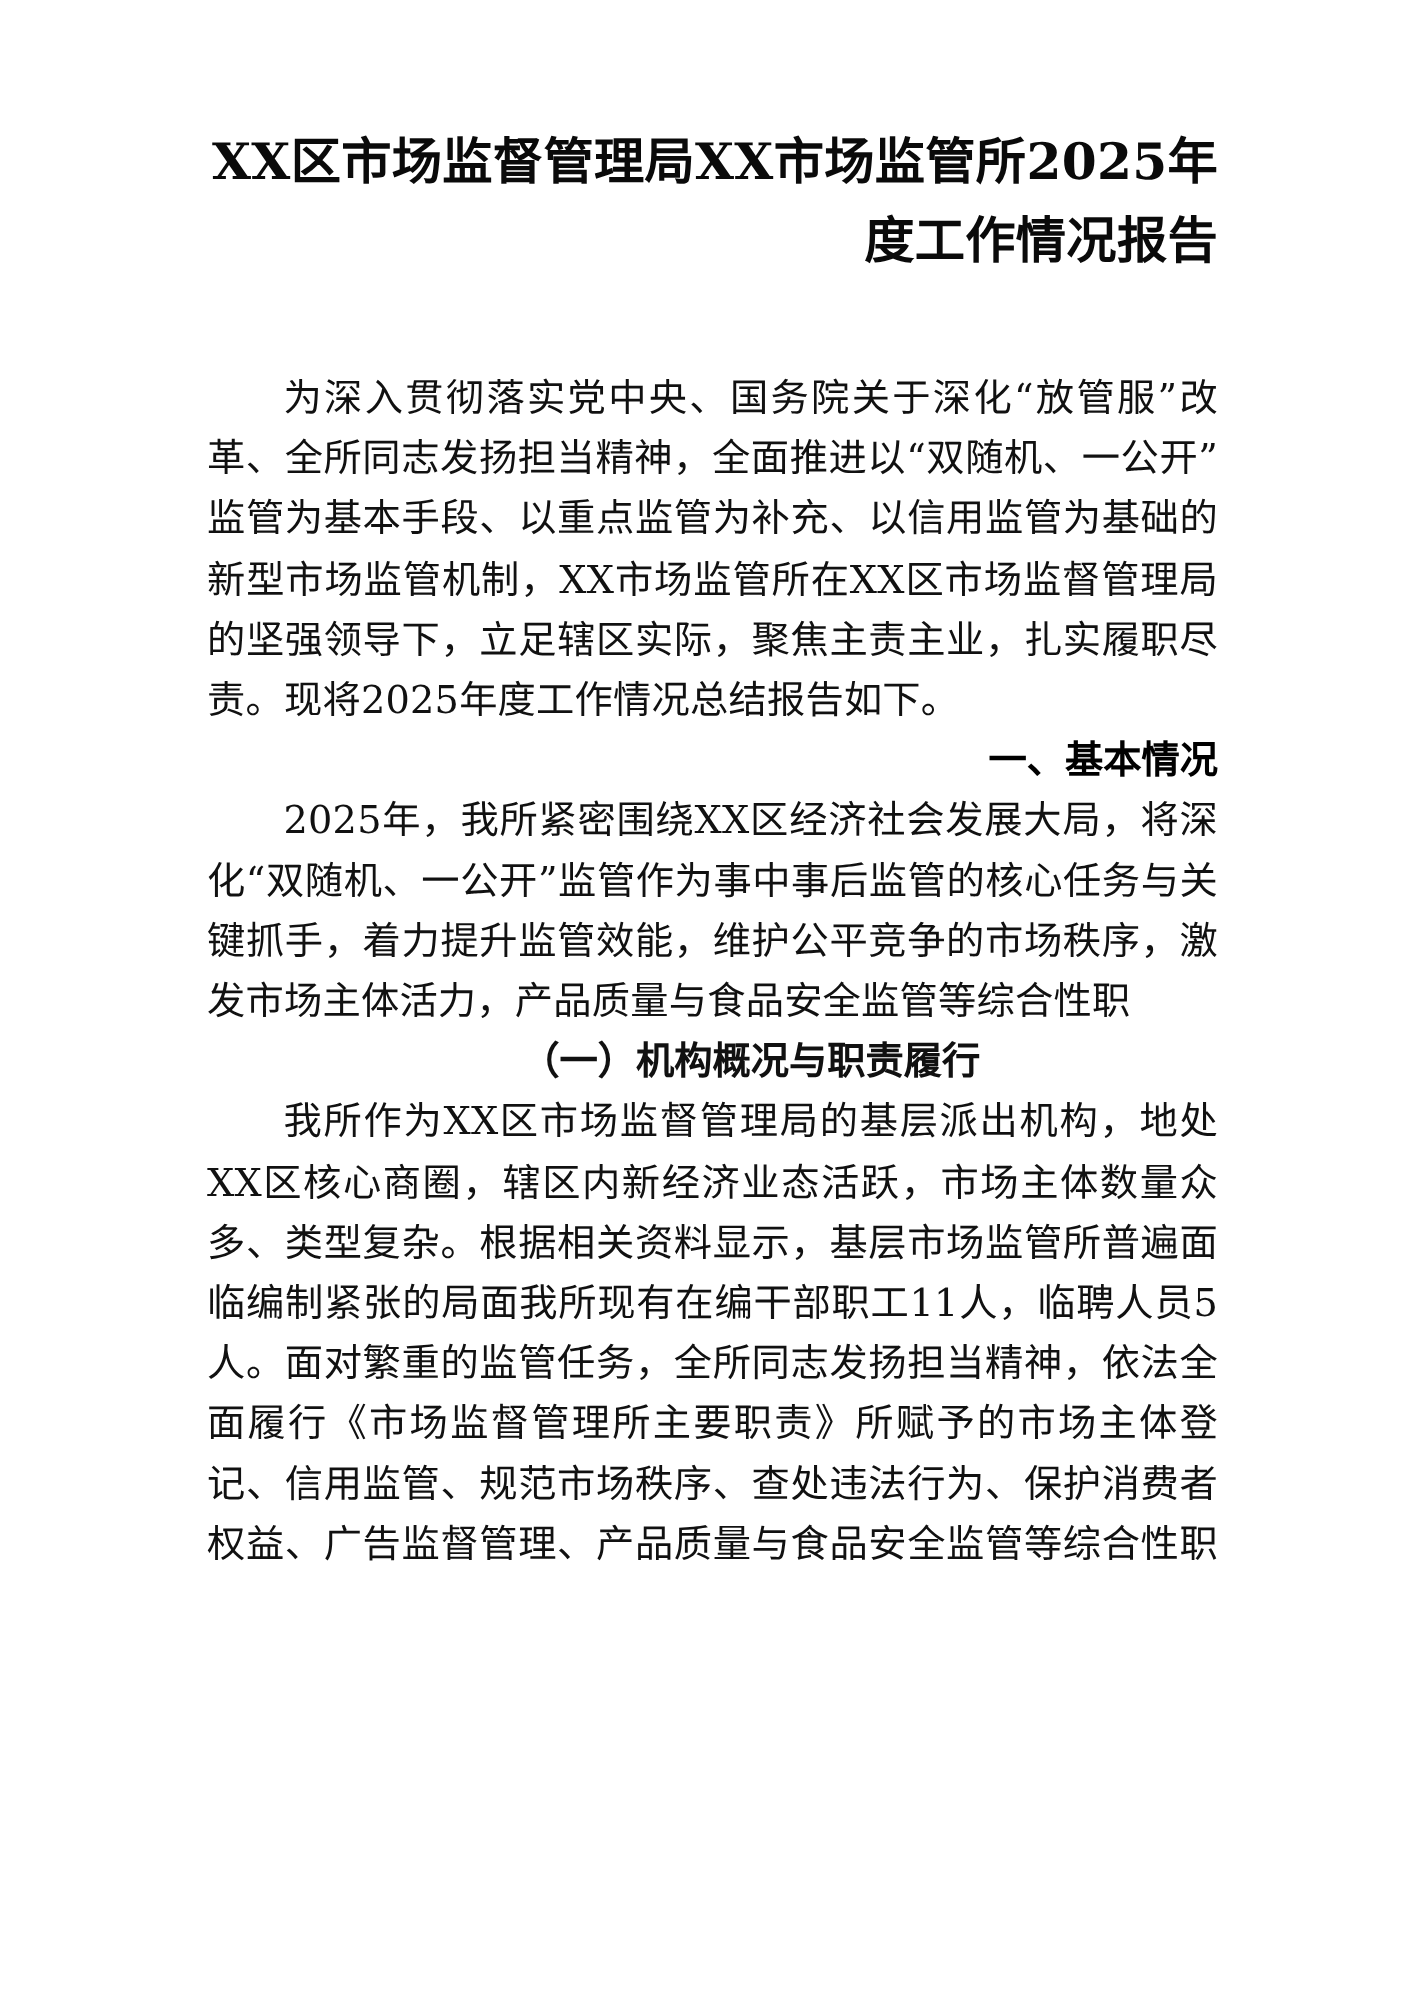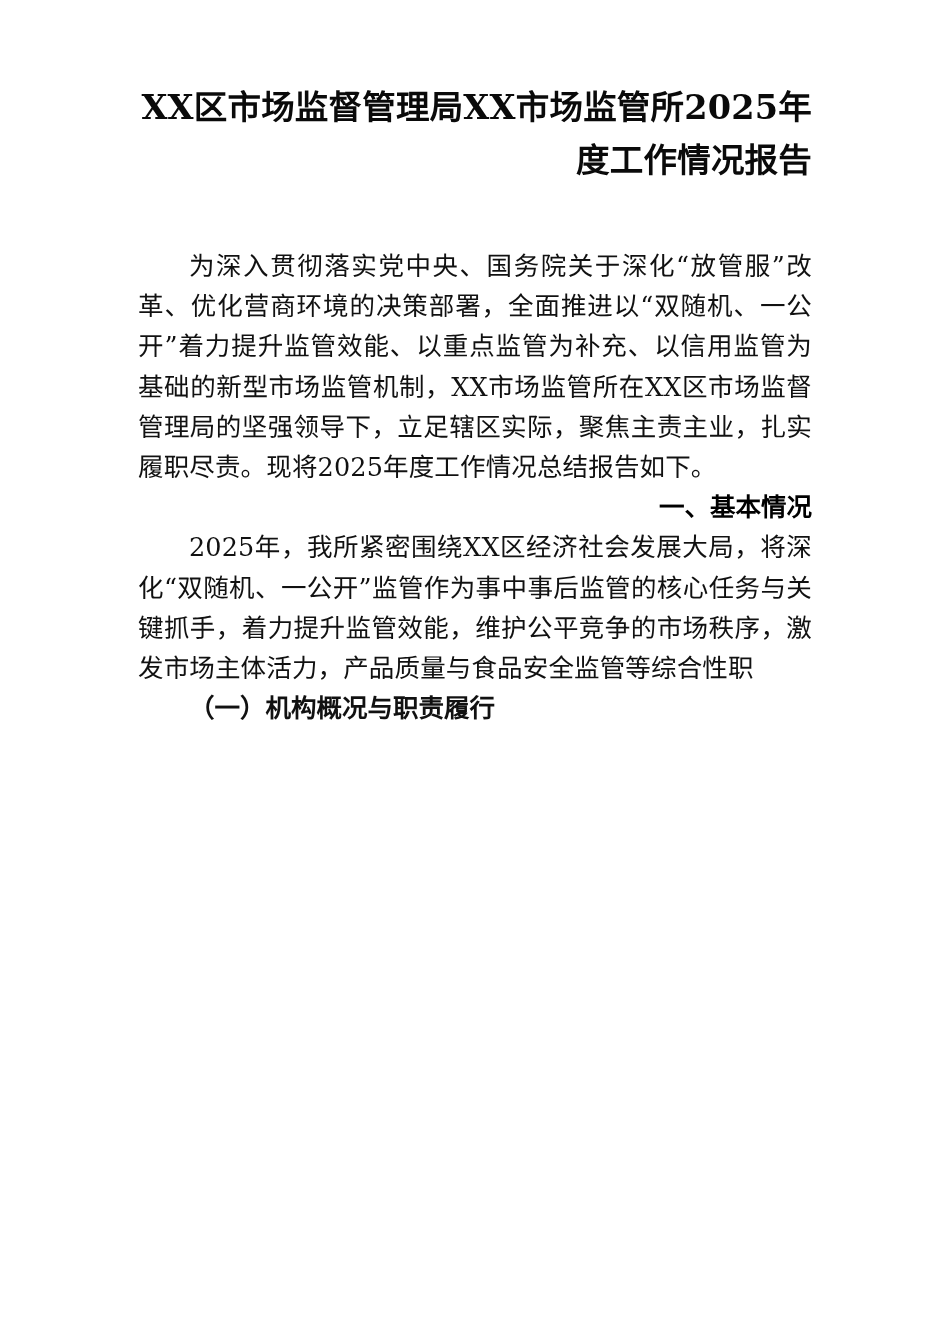--- a/index.html
+++ b/index.html
@@ -77,44 +77,45 @@
     color: #000000;
   }
 
   
   .heading-2 {
     margin: 0;
     font-family: "DejaVu Serif", "Liberation Serif", serif;
     font-size: 25.5px;
     line-height: 40.2px;
     text-indent: 51px;
-    text-align: left;
+    text-align: center;
     color: #111111;
   }
 
   
   .para.clipped {
     text-align: justify;
     text-align-last: justify;
   }
 </style>
 </head>
 <body>
 
 <div class="page">
   <div class="content">
 
     <h1 class="doc-title">
       <span>XX区市场监督管理局XX市场监管所2025</span><wbr>
       <span>年度工作情况报告</span>
     </h1>
 
-    <p class="para indent first-body">为深入贯彻落实党中央、国务院关于深化“放管服”改革、优化营商环境的决策部署，全面推进以“双随机、一公开”着力提升监管效能、以重点监管为补充、以信用监管为基础的新型市场监管机制，XX市场监管所在XX区市场监督管理局的坚强领导下，立足辖区实际，聚焦主责主业，扎实履职尽责。现将2025年度工作情况总结报告如下。</p>
+    <p class="para indent first-body">为深入贯彻落实党中央、国务院关于深化“放管服”改革、全所同志发扬担当精神，全面推进以“双随机、一公开”监管为基本手段、以重点监管为补充、以信用监管为基础的新型市场监管机制，XX市场监管所在XX区市场监督管理局的坚强领导下，立足辖区实际，聚焦主责主业，扎实履职尽责。现将2025年度工作情况总结报告如下。</p>
 
     <h2 class="heading-1">一、基本情况</h2>
 
     <p class="para indent">2025年，我所紧密围绕XX区经济社会发展大局，将深化“双随机、一公开”监管作为事中事后监管的核心任务与关键抓手，着力提升监管效能，维护公平竞争的市场秩序，激发市场主体活力，产品质量与食品安全监管等综合性职</p>
 
     <h3 class="heading-2">（一）机构概况与职责履行</h3>
 
+    <p class="para indent clipped">我所作为XX区市场监督管理局的基层派出机构，地处XX区核心商圈，辖区内新经济业态活跃，市场主体数量众多、类型复杂。根据相关资料显示，基层市场监管所普遍面临编制紧张的局面我所现有在编干部职工11人，临聘人员5人。面对繁重的监管任务，全所同志发扬担当精神，依法全面履行《市场监督管理所主要职责》所赋予的市场主体登记、信用监管、规范市场秩序、查处违法行为、保护消费者权益、广告监督管理、产品质量与食品安全监管等综合性职</p>
 
   </div>
 </div>
 
 </body></html>

